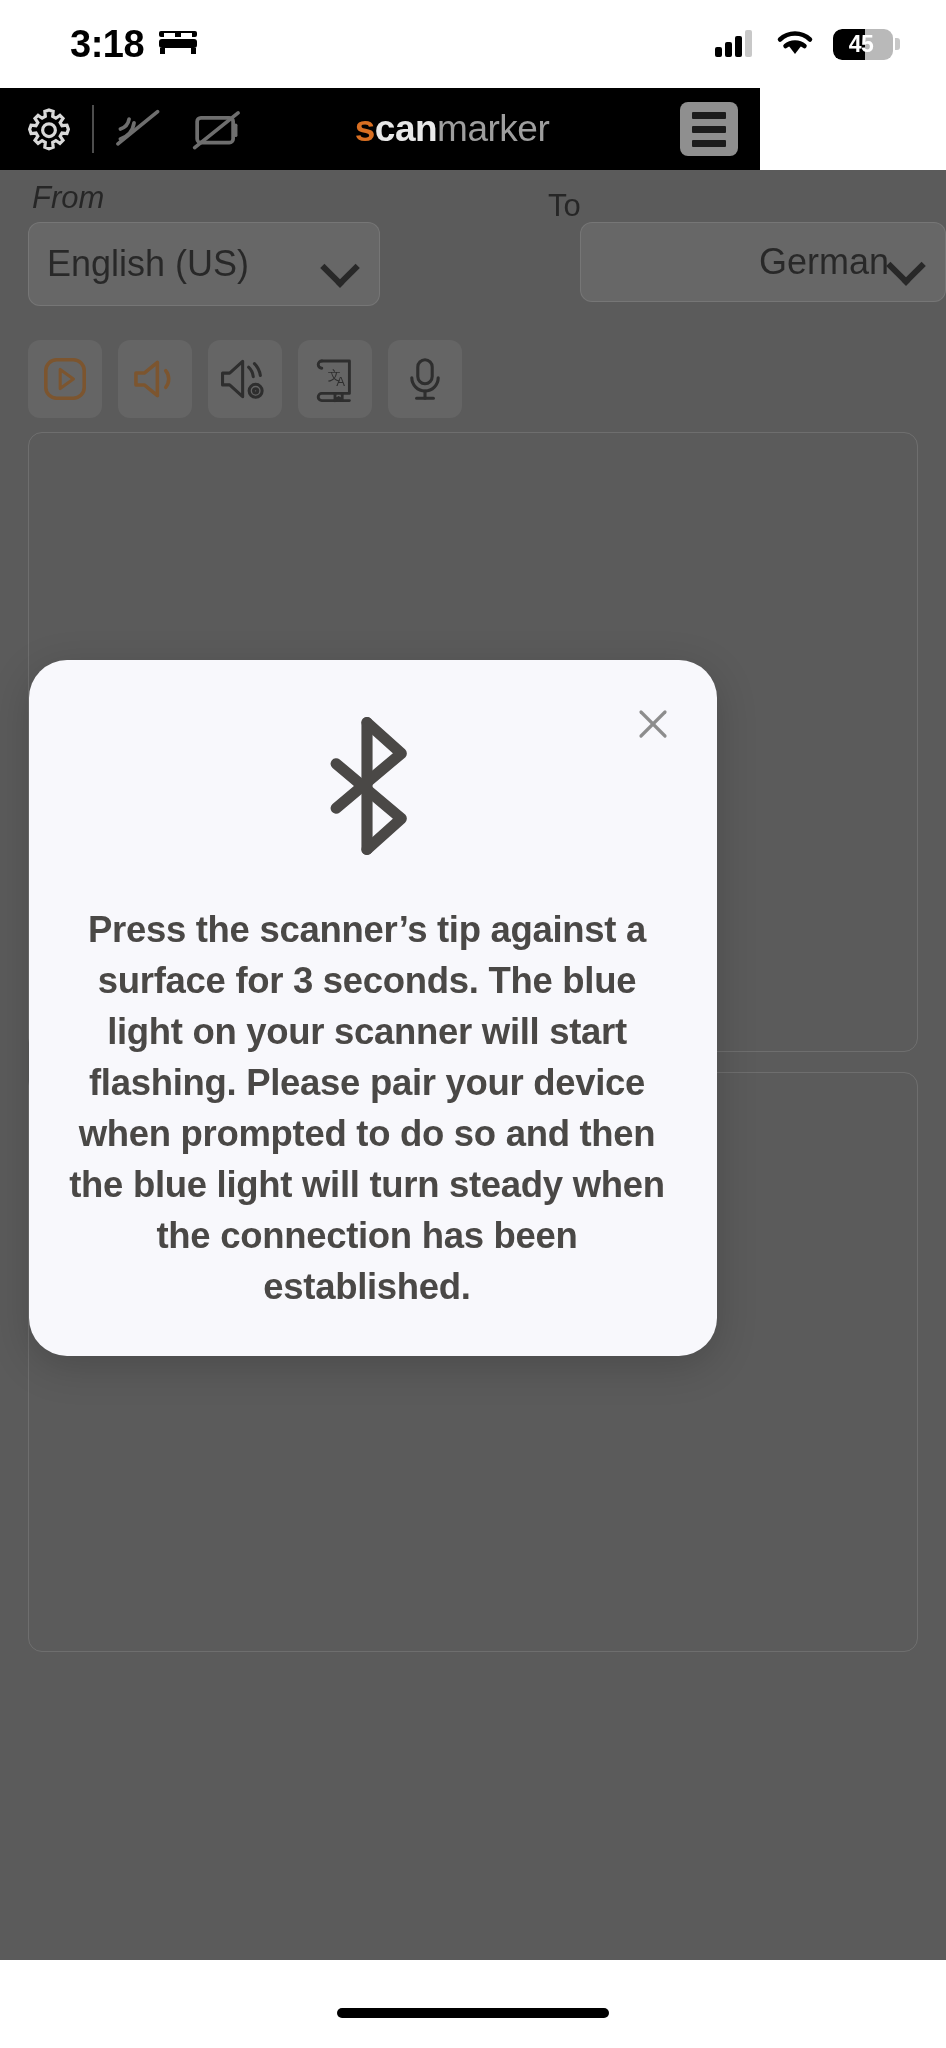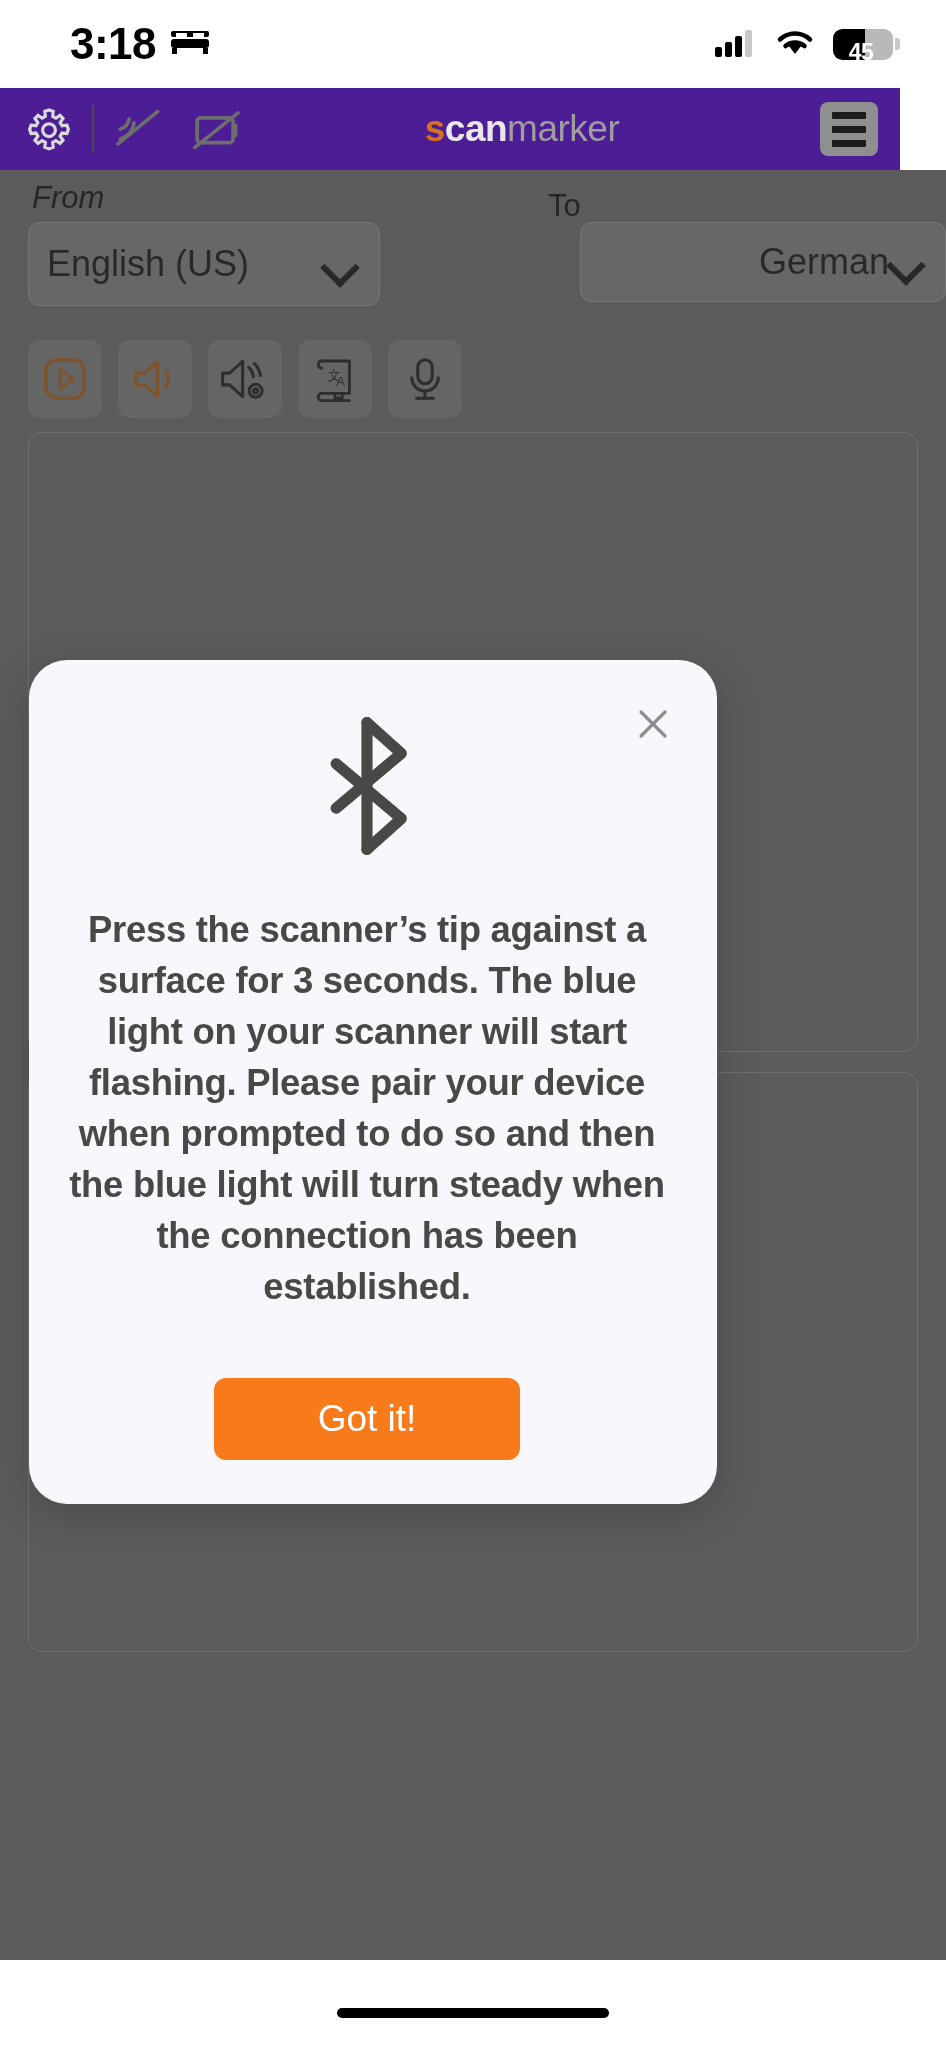--- a/index.html
+++ b/index.html
@@ -32,21 +32,21 @@
     justify-content: space-between;
     padding: 0 46px 0 70px;
     z-index: 5;
   }
   .status-left {
     display: flex;
     align-items: center;
     gap: 14px;
   }
   .status-time {
-    font-size: 44px;
+    font-size: 38px;
     font-weight: bold;
     color: #000;
     letter-spacing: -0.5px;
     line-height: 1;
   }
   .bed-icon { display: block; }
   .status-right {
     display: flex;
     align-items: center;
     gap: 17px;
@@ -63,42 +63,42 @@
   .battery-fill {
     position: absolute;
     top: 0; left: 0;
     height: 31px;
     width: 53%;
     background: #000;
     border-radius: 9px 0 0 9px;
   }
   .battery-pct {
     position: absolute;
-    top: 8px; left: 0;
+    top: 0; left: 0;
     width: 56px; height: 31px;
     display: flex; align-items: center; justify-content: center;
     font-size: 23px;
     font-weight: bold;
     color: #fff;
     letter-spacing: -0.5px;
   }
   .battery-nub {
     width: 5px; height: 12px;
     background: #c8c8c8;
     border-radius: 0 3px 3px 0;
     margin-left: 2px;
   }
 
   
   .app-header {
     position: absolute;
     top: 88px; left: 0;
-    width: 900px;
+    width: 760px;
     height: 82px;
-    background: #4c1d95;
+    background: #000000;
     display: flex;
     align-items: center;
     z-index: 4;
   }
   .hdr-gear { margin-left: 22px; display: flex; align-items: center; }
   .hdr-divider {
     width: 2px;
     height: 48px;
     background: #4d4d4d;
     margin: 0 14px 0 16px;
@@ -471,22 +471,19 @@
         <g stroke="#4a4846" stroke-width="6.5" fill="none" stroke-linejoin="round" stroke-linecap="round">
           <path d="M28 6 V80"></path>
           <path d="M28 6 L48 24 L10 56"></path>
           <path d="M28 80 L48 62 L10 30"></path>
         </g>
       </svg>
     </div>
 
     <p class="modal-text">Press the scanner’s tip against a surface for 3 seconds. The blue light on your scanner will start flashing. Please pair your device when prompted to do so and then the blue light will turn steady when the connection has been established.</p>
 
-    <div class="modal-btn-wrap">
-      <button class="modal-btn">Got it!</button>
-    </div>
   </div>
 
   <div class="bottom-bar">
     <div class="home-indicator"></div>
   </div>
 
 </div>
 
 </body></html>

